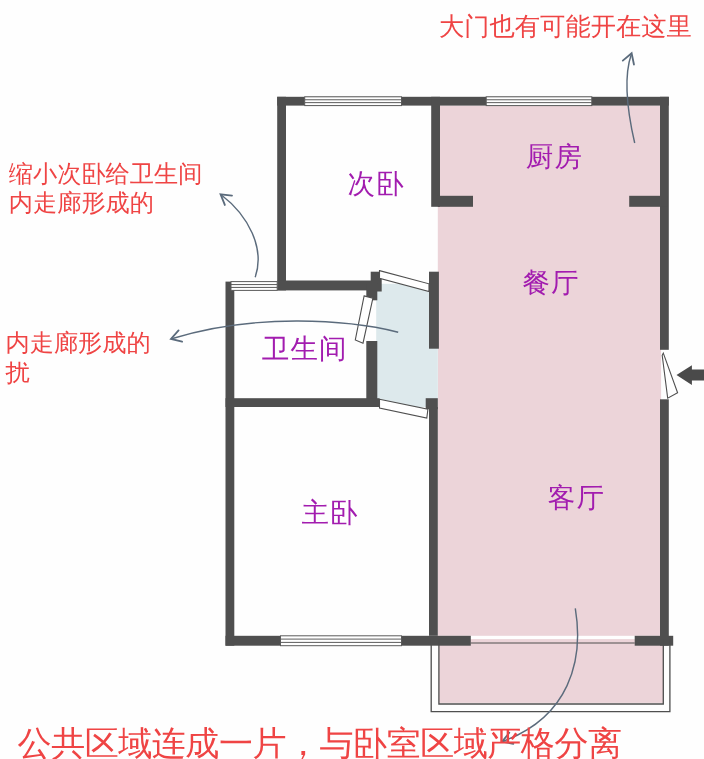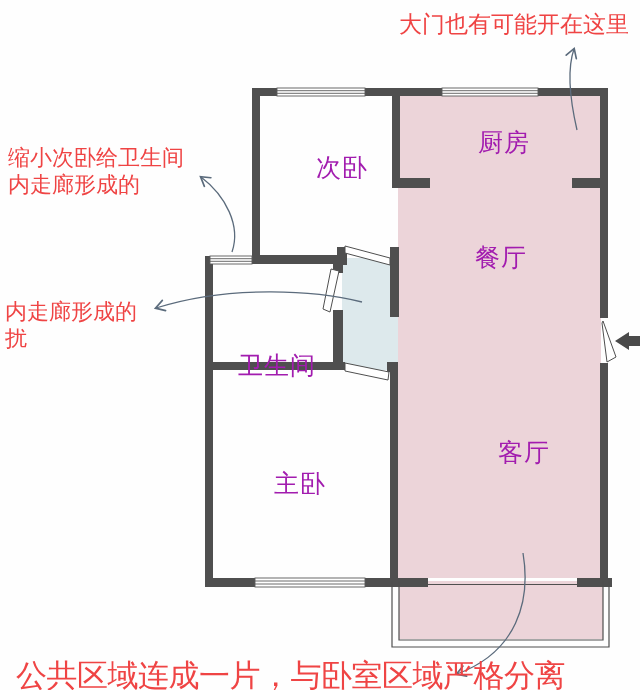--- a/index.html
+++ b/index.html
@@ -102,22 +102,22 @@
       <path d="M577,130 C571,104 566,72 574,49" marker-end="url(#ah)"></path>
       <path d="M232,252 C241,226 226,196 201,177" marker-end="url(#ah)"></path>
       <path d="M362,302 C318,291 232,284 156,308" marker-end="url(#ah)"></path>
       <path d="M523,553 C531,601 517,652 457,674" marker-end="url(#ah)"></path>
     </g>
   </svg>
 
   <div class="room-label" style="left:342px;top:167px;">次卧</div>
   <div class="room-label" style="left:504px;top:142px;">厨房</div>
   <div class="room-label" style="left:501px;top:257px;text-align:right;">餐厅</div>
-  <div class="room-label" style="left:277px;top:317px;margin-top:48px;">卫生间</div>
-  <div class="room-label" style="left:300px;top:483px;">主卧</div>
+  <div class="room-label" style="left:277px;top:317px;">卫生间</div>
+  <div class="room-label" style="left:300px;top:466px;">主卧</div>
   <div class="room-label" style="left:524px;top:452px;">客厅</div>
 
   <div class="ann ann-tr">大门也有可能开在这里</div>
   <div class="ann ann-lt">
     <div>缩小次卧给卫生间</div>
     <div>内走廊形成的</div>
   </div>
   <div class="ann ann-lm">
     <div>内走廊形成的</div>
     <div>扰</div>

